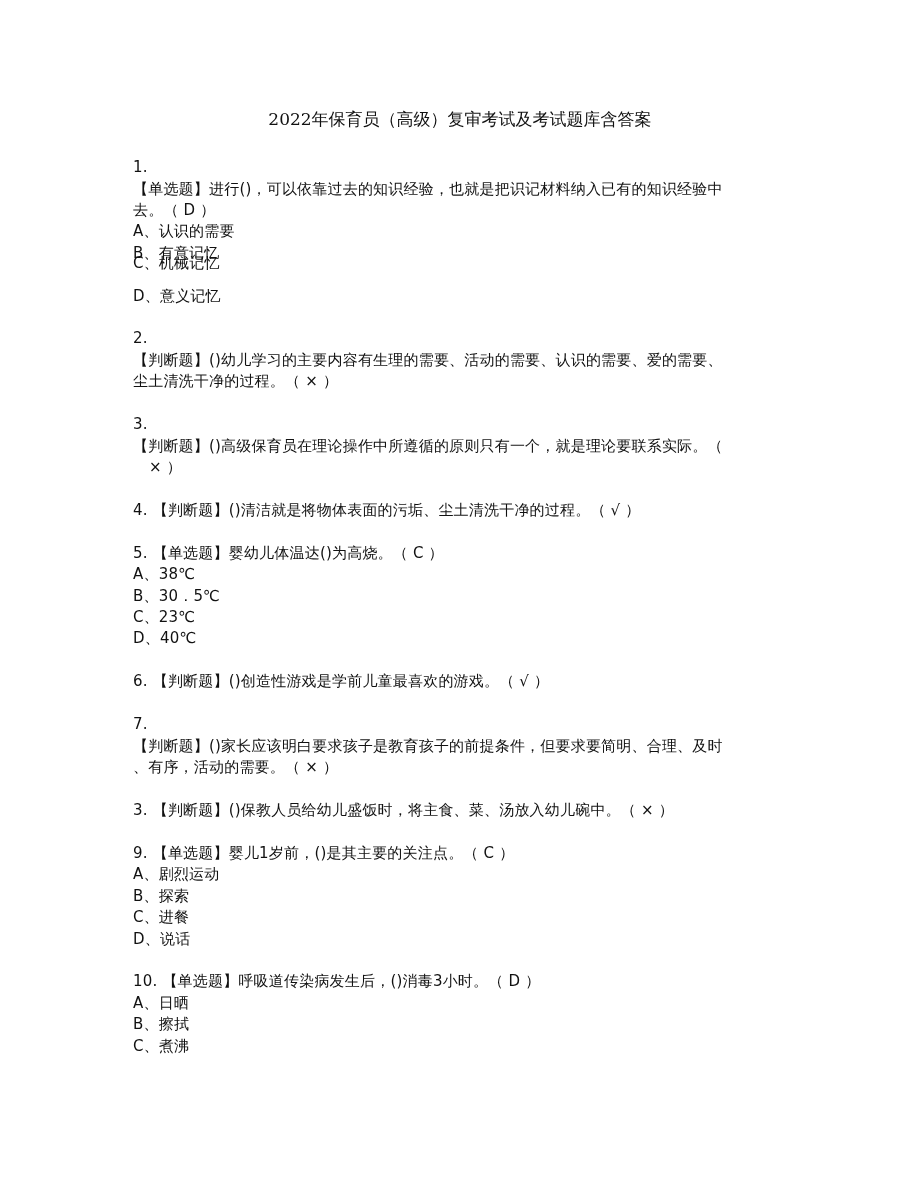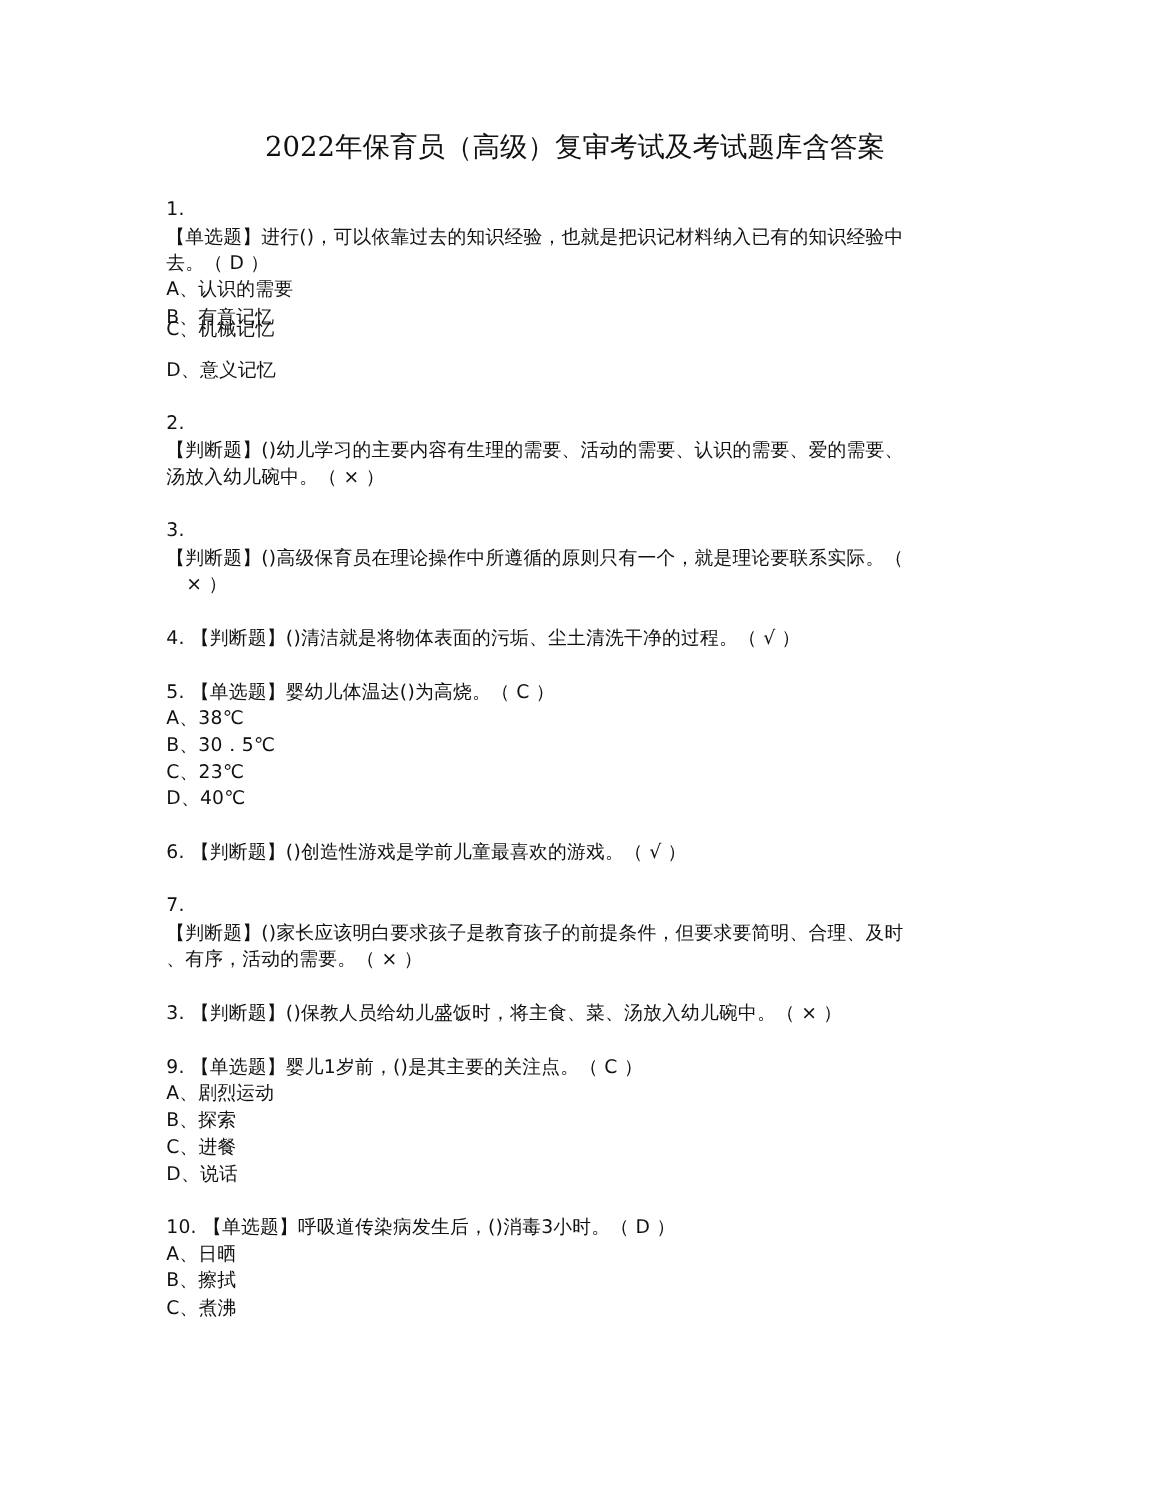--- a/index.html
+++ b/index.html
@@ -1,20 +1,20 @@
 <!DOCTYPE html>
 <html><head>
 <meta charset="utf-8">
 <style>
   html, body { margin: 0; padding: 0; background: #ffffff; }
   body { width: 920px; height: 1191px; position: relative; overflow: hidden; color: #000; }
   .title {
     position: absolute; left: 0; width: 920px; top: 107px;
     text-align: center; font-family: "DejaVu Serif", "Liberation Serif", serif;
-    font-size: 22px; line-height: 24px; color: #111;
+    font-size: 17px; line-height: 24px; color: #111;
   }
   .content {
     position: absolute; left: 133px; top: 0; width: 660px;
     font-family: "DejaVu Sans", "Liberation Sans", sans-serif;
     font-size: 15px; color: #111;
   }
   .line {
     position: absolute; left: 0; white-space: nowrap;
     line-height: 22px; height: 22px; letter-spacing: 0.2px;
   }
@@ -33,21 +33,21 @@
     <div class="line" style="top:199px">去。（  D  ）</div>
     <div class="line" style="top:220px">A、认识的需要</div>
     <div class="line" style="top:242px">B、有意记忆</div>
     <div class="line" style="top:252px">C、机械记忆</div>
     <div class="line" style="top:285px">D、意义记忆</div>
   </div>
 
   <div>
     <div class="line" style="top:327px">2.</div>
     <div class="line" style="top:349px">【判断题】()幼儿学习的主要内容有生理的需要、活动的需要、认识的需要、爱的需要、</div>
-    <div class="line" style="top:370px">汤放入幼儿碗中。（  ×  ）</div>
+    <div class="line" style="top:370px">尘土清洗干净的过程。（  ×  ）</div>
   </div>
 
   <div>
     <div class="line" style="top:413px">3.</div>
     <div class="line" style="top:435px">【判断题】()高级保育员在理论操作中所遵循的原则只有一个，就是理论要联系实际。（</div>
     <div class="line indent" style="top:456px">×  ）</div>
   </div>
 
   <div>
     <div class="line" style="top:499px">4.  【判断题】()清洁就是将物体表面的污垢、尘土清洗干净的过程。（  √  ）</div>

